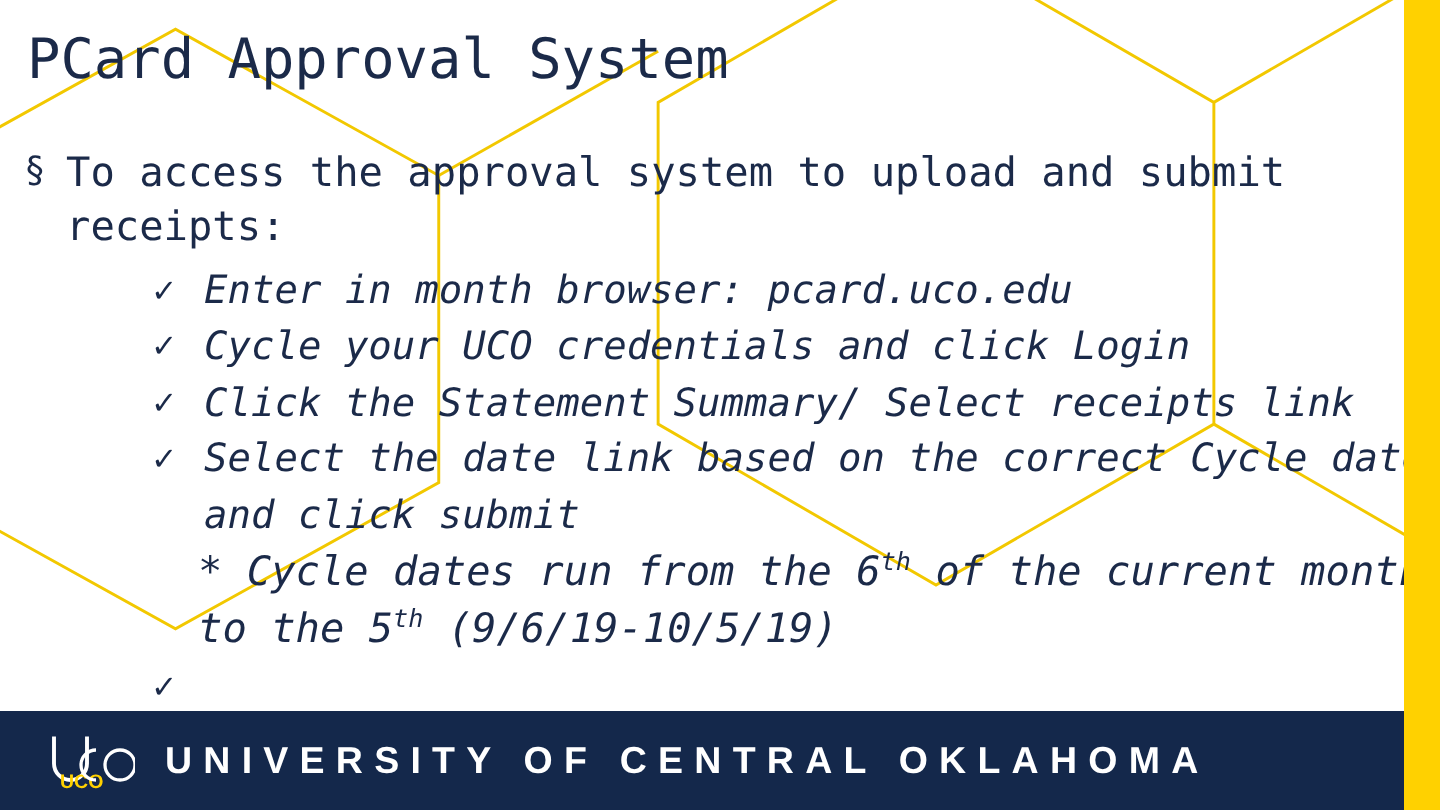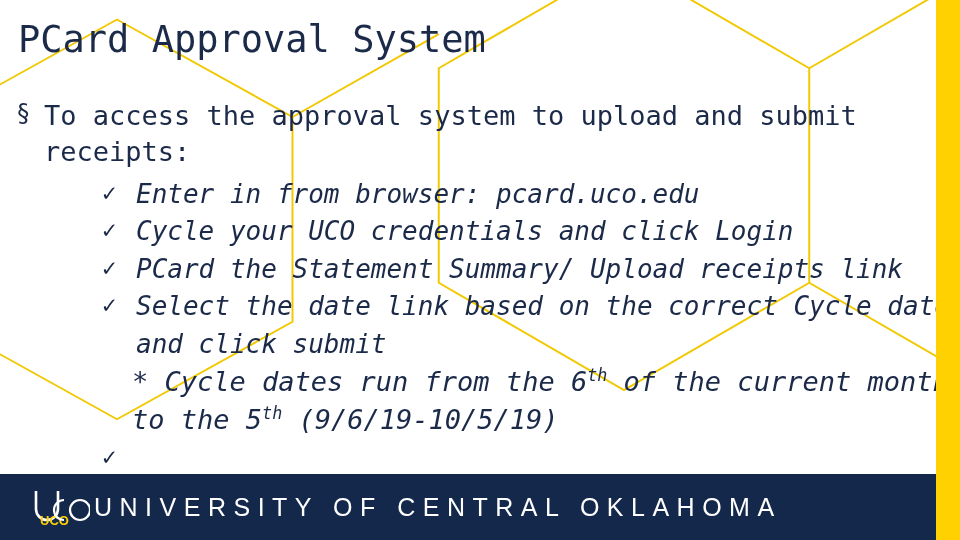--- a/index.html
+++ b/index.html
@@ -101,26 +101,26 @@
   }
   .uco-logo {
     margin-left: 28px;
     width: 62px;
     height: 44px;
     position: relative;
     flex: none;
   }
   .uco-logo svg { display: block; }
   .footer-text {
-    margin-left: 4px;
+    margin-left: 20px;
     color: #ffffff;
     font-family: "Liberation Sans", sans-serif;
     font-size: 25px;
     letter-spacing: 7.5px;
-    font-weight: 400;
+    font-weight: 700;
     white-space: nowrap;
   }
 </style>
 </head>
 <body>
 
 <div class="slide">
 
   <svg class="bg-deco" viewBox="0 0 960 540" preserveAspectRatio="none">
     <g stroke="#F2C800" stroke-width="2" fill="none">
@@ -138,31 +138,31 @@
 
     <div class="lvl1">
       <span class="bullet">§</span>
       <span>To access the approval system to upload and submit receipts:</span>
     </div>
 
     <div class="lvl2-list">
 
       <div class="lvl2">
         <span class="check">✓</span>
-        <span>Enter in from browser: pcard.uco.edu</span>
+        <span>Enter in month browser: pcard.uco.edu</span>
       </div>
 
       <div class="lvl2">
         <span class="check">✓</span>
         <span>Cycle your UCO credentials and click Login</span>
       </div>
 
       <div class="lvl2">
         <span class="check">✓</span>
-        <span>PCard the Statement Summary/ Upload receipts link</span>
+        <span>Click the Statement Summary/ Select receipts link</span>
       </div>
 
       <div class="lvl2">
         <span class="check">✓</span>
         <span>Select the date link based on the correct Cycle date and click submit</span>
       </div>
 
       <div class="lvl3">
         <span>* Cycle dates run from the </span><span>6</span><sup>th</sup><span> of the current month to the </span><span>5</span><sup>th</sup><span> (9/6/19-10/5/19)</span>
       </div>

